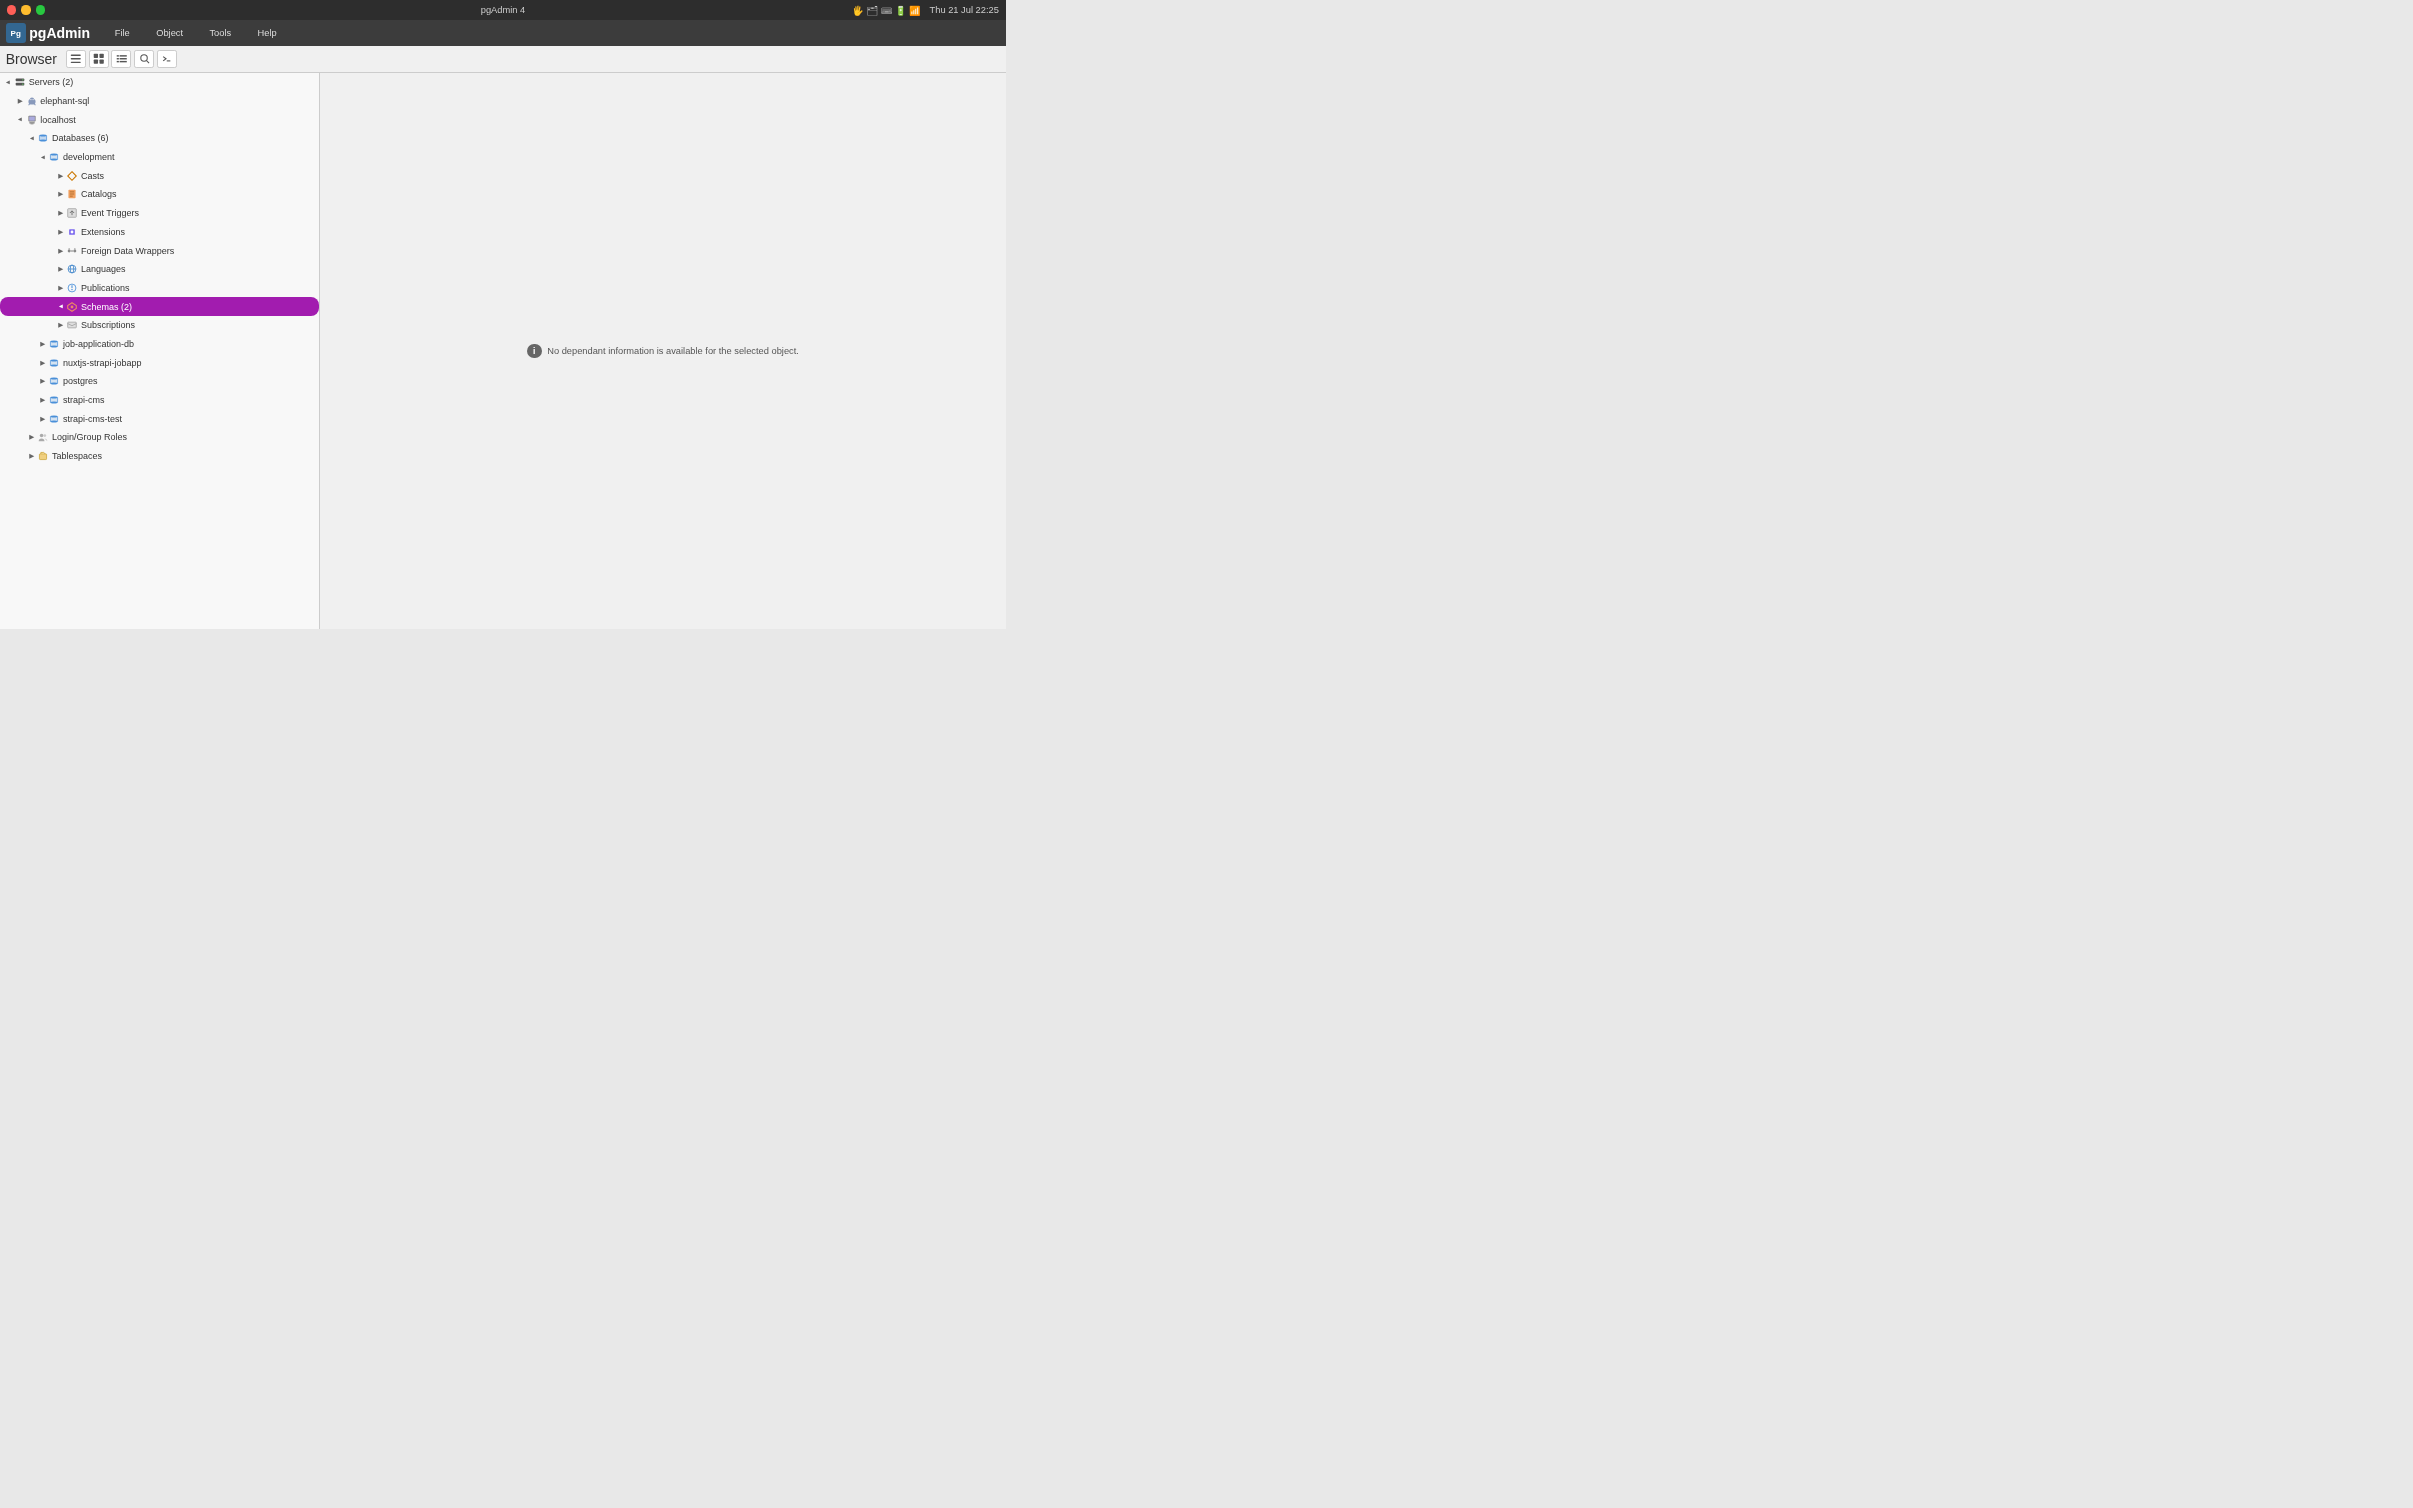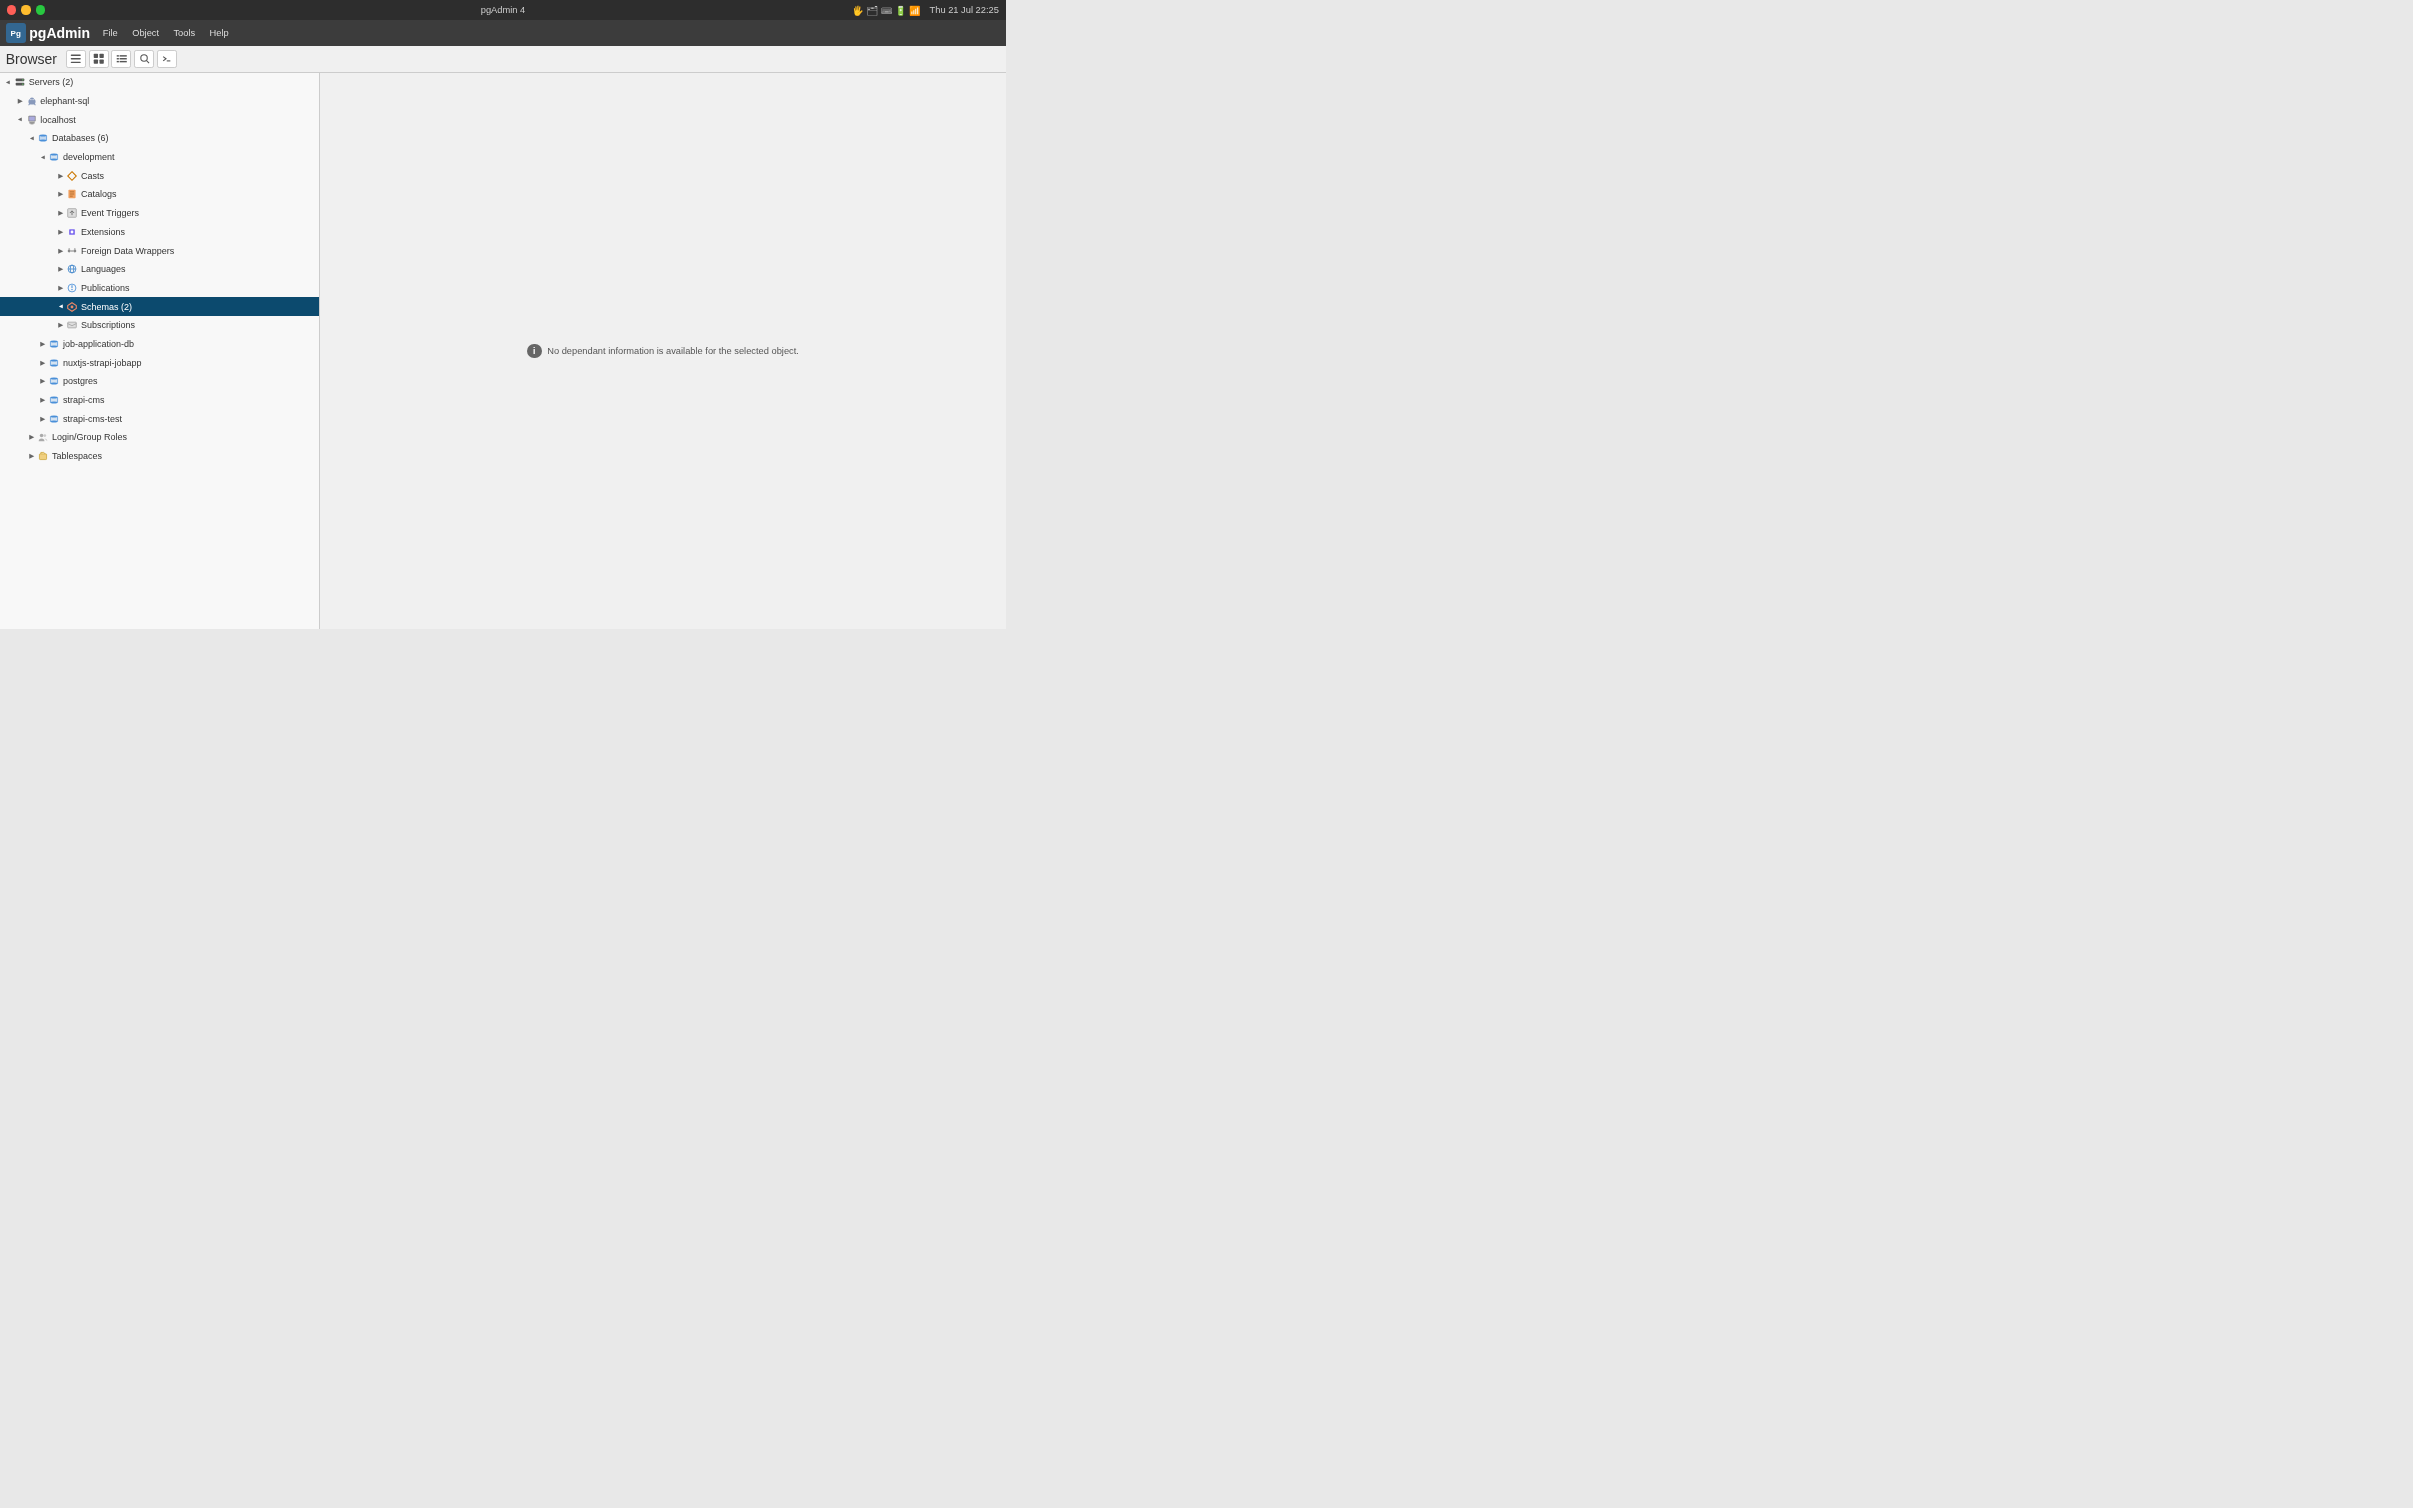--- a/index.html
+++ b/index.html
@@ -45,21 +45,21 @@
       font-size: 9.3px;
     }
 
     
     .menubar {
       background: #3c3c3c;
       height: 26px;
       display: flex;
       align-items: center;
       padding: 0 5.7px;
-      gap: 0;
+      gap: 12px;
     }
     .pgadmin-logo {
       display: flex;
       align-items: center;
       margin-right: 5.7px;
     }
     .pgadmin-logo-icon {
       width: 20px;
       height: 20px;
       background: #336791;
@@ -133,21 +133,21 @@
 
     
     .tree-item {
       display: flex;
       align-items: center;
       height: 18.7px;
       padding-right: 5.7px;
       cursor: pointer;
       white-space: nowrap;
     }
-    .tree-item.selected { background: #0c4a6e; color: white; }
+    .tree-item.selected { background: #a21caf; color: white; border-radius: 8px; }
     .tree-item.selected .tree-label { color: white; }
 
     .tree-expander {
       width: 11.5px;
       height: 11.5px;
       display: flex;
       align-items: center;
       justify-content: center;
       font-size: 6.5px;
       color: #666;

